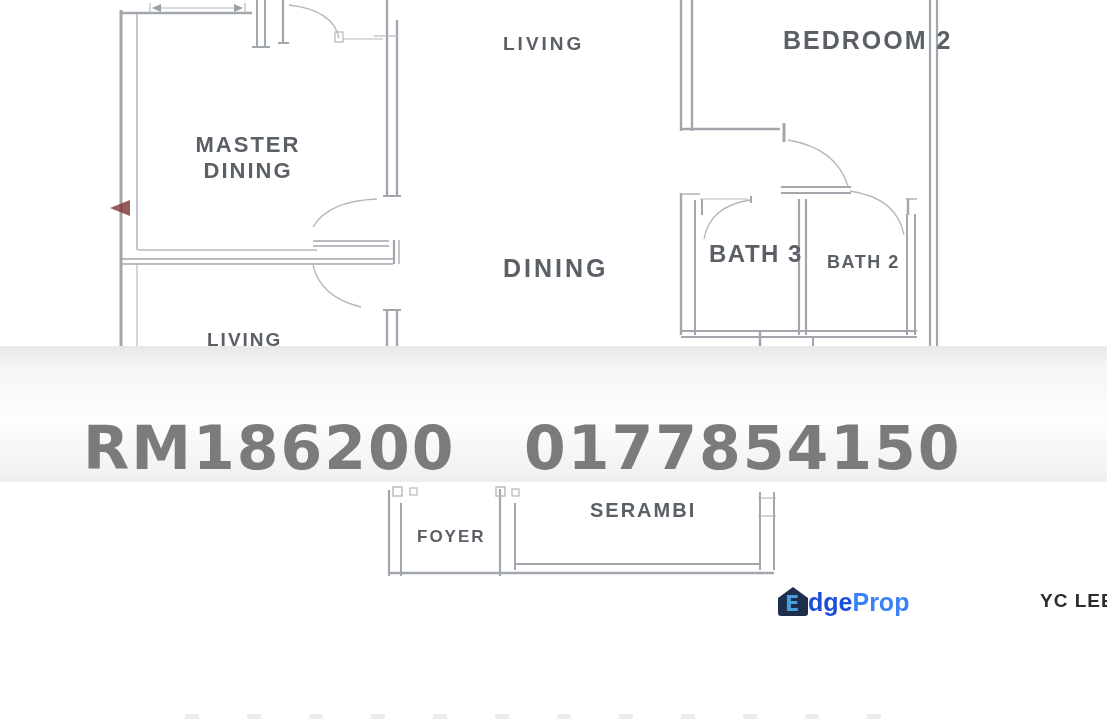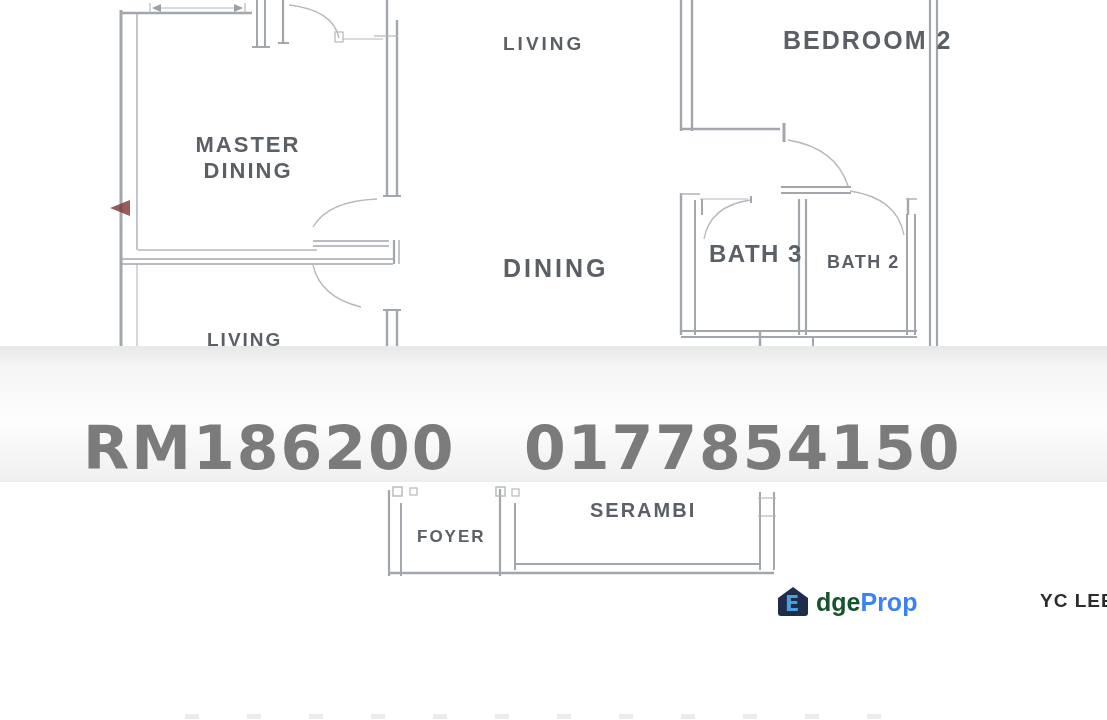--- a/index.html
+++ b/index.html
@@ -42,21 +42,21 @@
     border-right:20px solid #7d3434;opacity:.8;filter:blur(.6px);
   }
   .bottom-marks{
     position:absolute;left:185px;top:714px;width:730px;height:5px;
     background:repeating-linear-gradient(90deg,#ebecec 0 14px,transparent 14px 62px);
   }
   .watermark-row{position:absolute;left:0;top:584px;width:1107px;height:38px;}
   .brand{position:absolute;left:776px;top:0;display:flex;align-items:center;height:36px;}
   .brand svg{display:block;}
   .brand-text{font-size:25px;font-weight:700;letter-spacing:0;line-height:36px;}
-  .brand-dge{color:#14532d;margin-left:-2px;padding-left:8px;}
+  .brand-dge{color:#1d4ed8;margin-left:-2px;}
   .brand-prop{color:#3b82f6;}
   .agent-name{
     position:absolute;left:1040px;top:6px;font-size:19px;font-weight:700;
     color:#2c2c2e;letter-spacing:1px;white-space:nowrap;
   }
 </style>
 </head>
 <body>
 
 <div class="stage">

